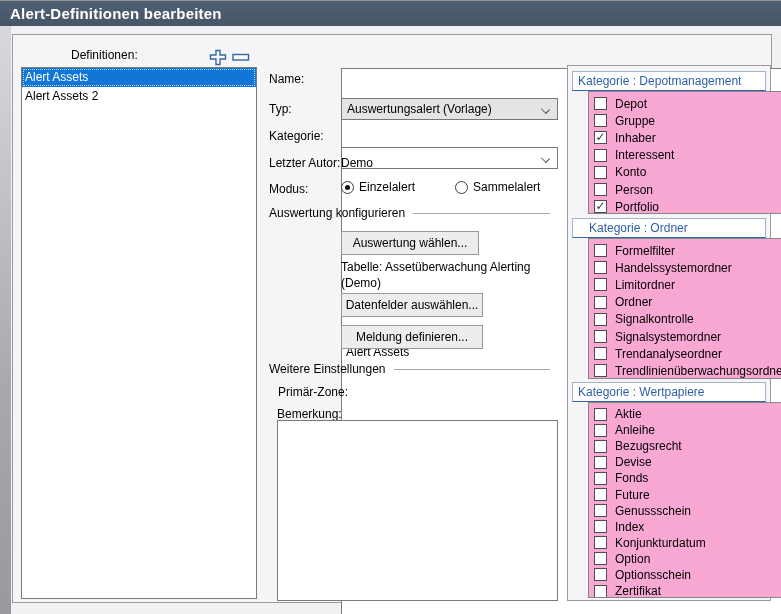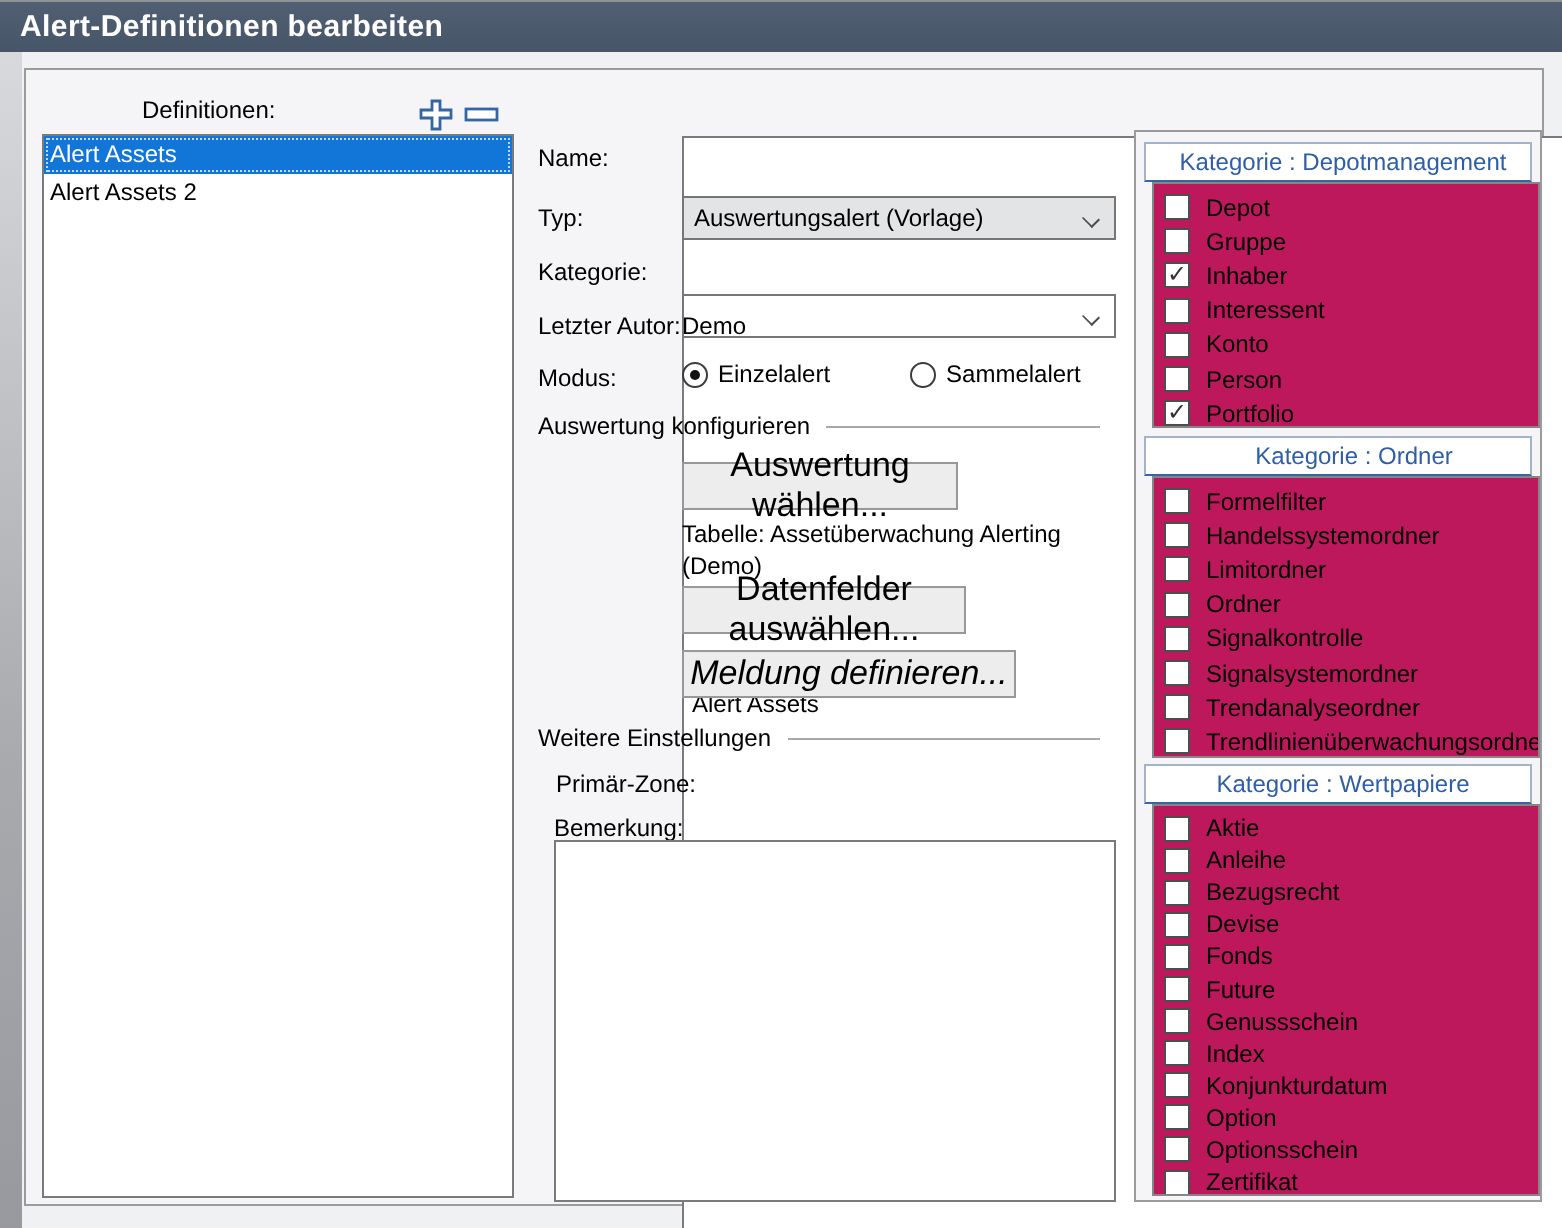--- a/index.html
+++ b/index.html
@@ -71,43 +71,43 @@
   .radio.checked::after {
     content:""; position:absolute; left:3px; top:3px; width:5px; height:5px;
     border-radius:50%; background:#111;
   }
   .group-hd { position:absolute; left:256px; width:289px; display:flex; align-items:center; }
   .group-hd span { white-space:nowrap; margin-right:8px;text-align:right; }
   .group-hd .rule { flex:1; border-top:1px solid #a8a8a8; height:0; margin-top:1px; }
   .btn {
     position:absolute; left:328px; height:24px;
     background:#ededee; border:1px solid #989898;
-    font-family:inherit; font-size:17px; color:#000;
+    font-family:inherit; font-size:12px; color:#000;
     display:flex; align-items:center; justify-content:center; cursor:pointer;
   }
   .table-info { position:absolute; left:328px; width:205px; line-height:16px; }
   .bemerkung-area {
     position:absolute; left:264px; top:385px; width:281px; height:181px;
     border:1px solid #7a7a7a; background:#fff; resize:none; outline:none;
     font-family:inherit; font-size:12px; padding:3px;
   }
 
   
   .catpanel {
     position:absolute; left:554px; top:30px; width:204px; height:536px;
     background:#f5f5f7; border:1px solid #9b9b9b;
   }
   .cat-header {
     position:absolute; left:4px; width:194px; height:20px;
     background:#fff; border:1px solid #a3b4ca; border-bottom:1px solid #3465a4;
-    color:#2e5fa6; line-height:19px; padding-left:5px; white-space:nowrap; overflow:hidden;text-align:center;
+    color:#2e5fa6; line-height:19px; padding-left:5px; white-space:nowrap; overflow:hidden;
   }
   .cat-list {
-    position:absolute; left:8px; width:194px;
-    background:#be185d; border:1px solid #868686; padding-top:3px; overflow:hidden;
+    position:absolute; left:20px; width:194px;
+    background:#f9a8d4; border:1px solid #868686; padding-top:3px; overflow:hidden;
   }
   .chk-row { display:flex; align-items:center; height:17.2px; padding-left:5px; white-space:nowrap; }
   .cat-list.compact .chk-row { height:16.1px; }
   .cb {
     width:13px; height:13px; border:1px solid #4d4d4d; background:#fff;
     margin-right:8px; flex:0 0 auto; position:relative;
   }
   .cb.checked::after {
     content:"\2713"; position:absolute; left:0.5px; top:-1px;
     font-size:12px; color:#333; line-height:13px;
@@ -178,21 +178,21 @@
       <span>Auswertung konfigurieren</span>
       <span class="rule"></span>
     </div>
 
     <button class="btn" style="top:196px; width:138px;">Auswertung wählen...</button>
 
     <div class="table-info" style="top:224px;">Tabelle: Assetüberwachung Alerting (Demo)</div>
 
     <button class="btn" style="top:258px; width:142px;">Datenfelder auswählen...</button>
 
-    <button class="btn" style="top:290px; width:167px;font-style:italic;">Meldung definieren...</button>
+    <button class="btn" style="top:290px; width:142px;">Meldung definieren...</button>
 
     <div class="group-hd" style="top:327px;">
       <span>Weitere Einstellungen</span>
       <span class="rule"></span>
     </div>
 
     <span class="lbl" style="left:265px; top:350px;">Primär-Zone:</span>
     <div class="dropdown gray ctl" style="top:346px;">
       <span>&lt;privat&gt;</span>
       <span class="chev"></span>

